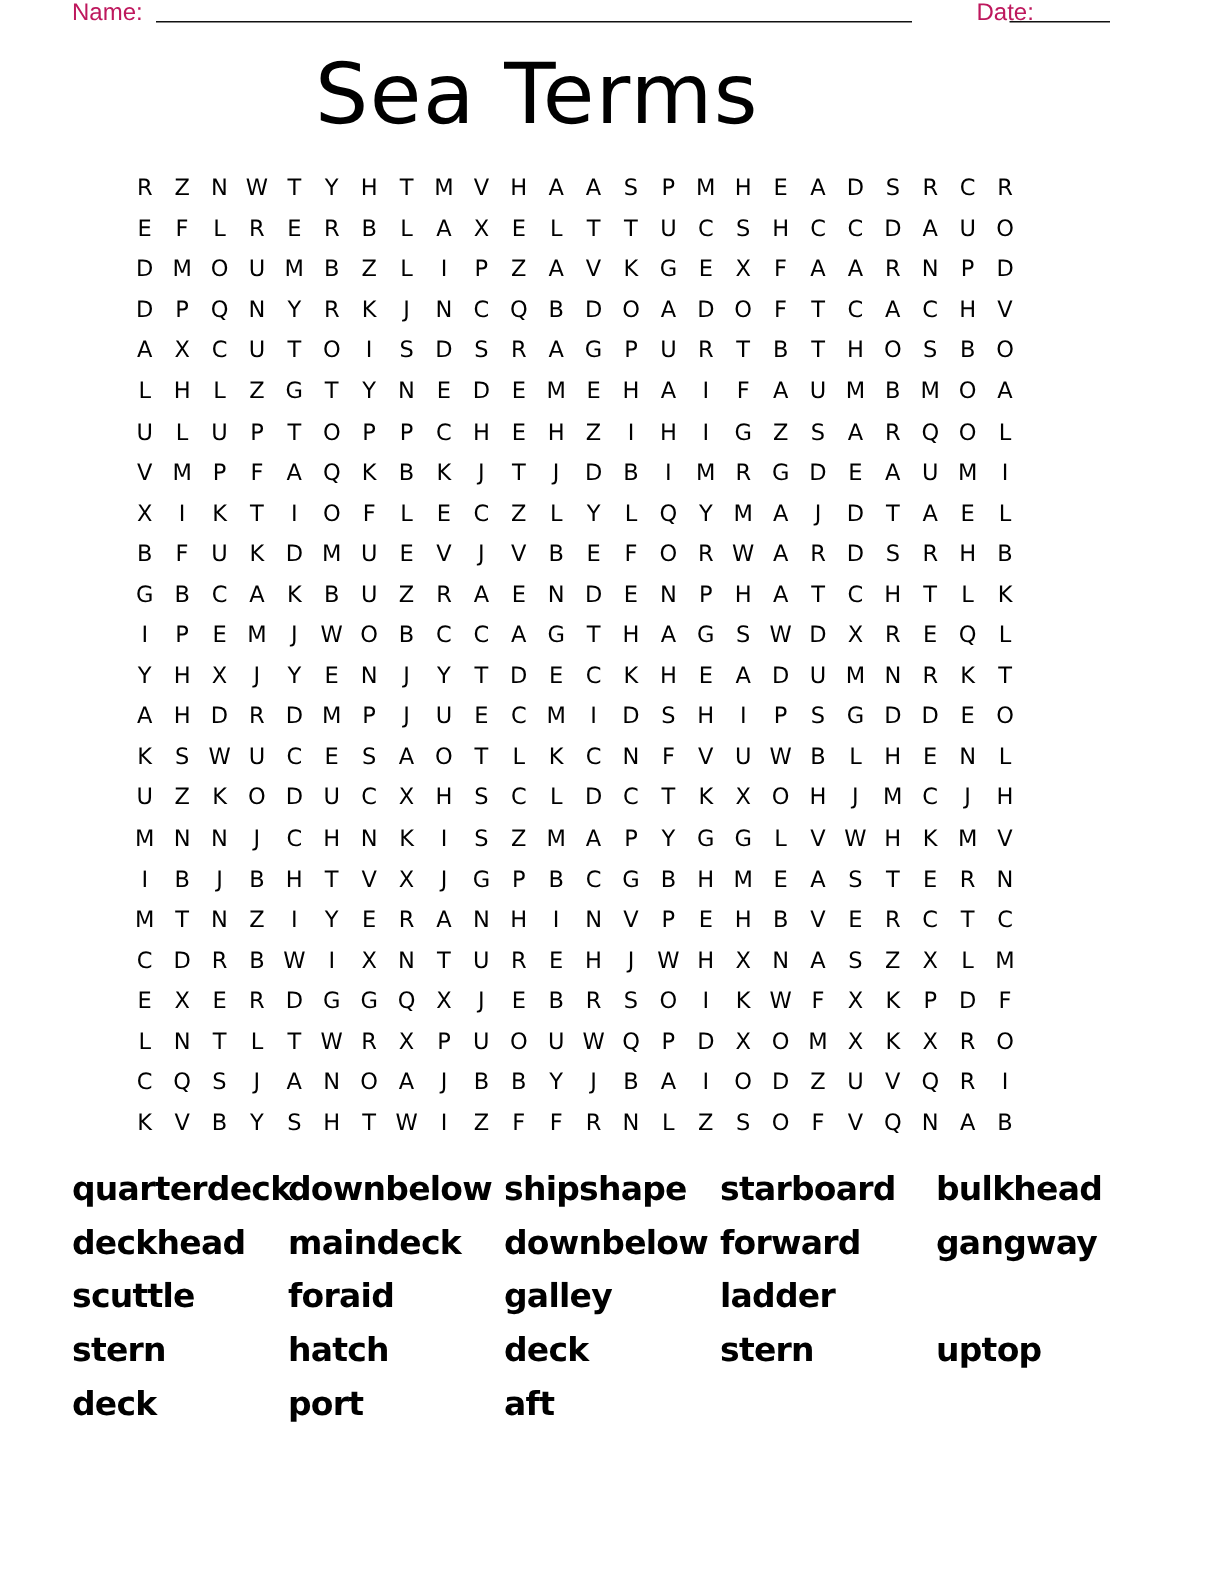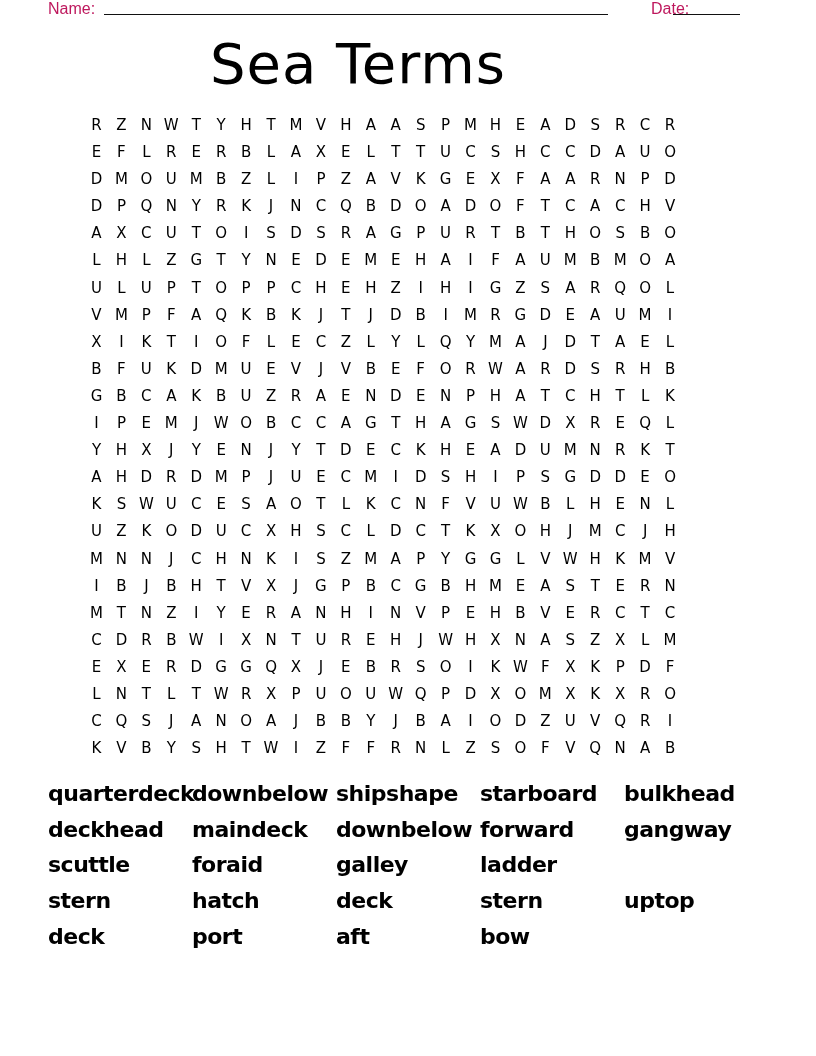--- a/index.html
+++ b/index.html
@@ -679,15 +679,14 @@
       <span class="word">stern</span>
       <span class="word">hatch</span>
       <span class="word">deck</span>
       <span class="word">stern</span>
       <span class="word">uptop</span>
     </div>
     <div class="word-row">
       <span class="word">deck</span>
       <span class="word">port</span>
       <span class="word">aft</span>
-      <span class="word">bow</span>
     </div>
   </div>
 
 </body></html>

